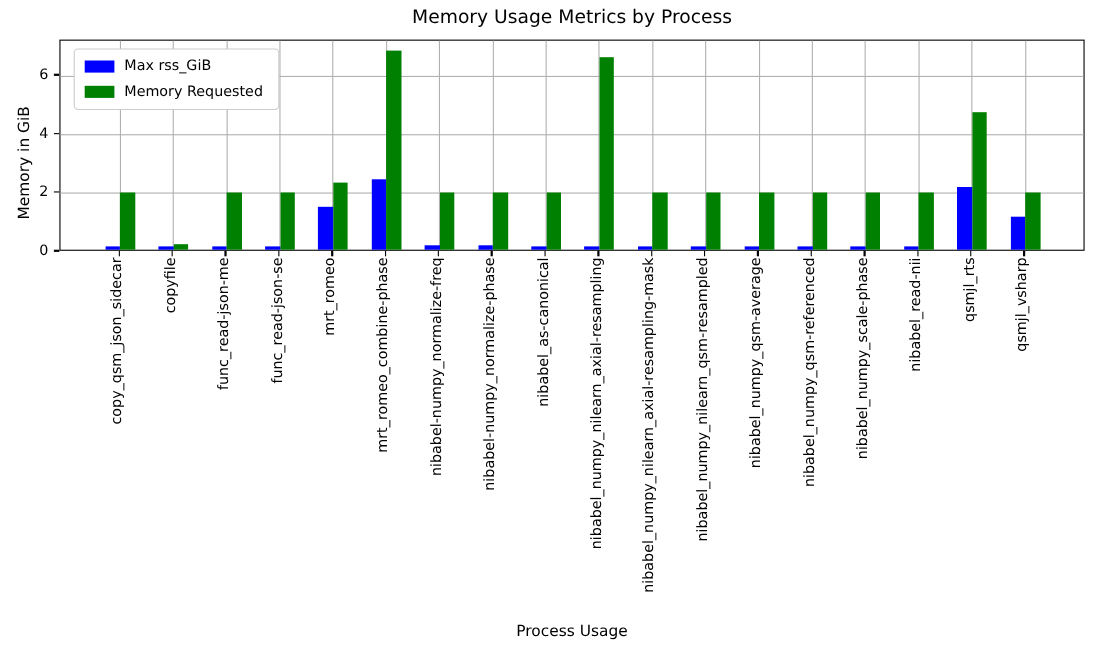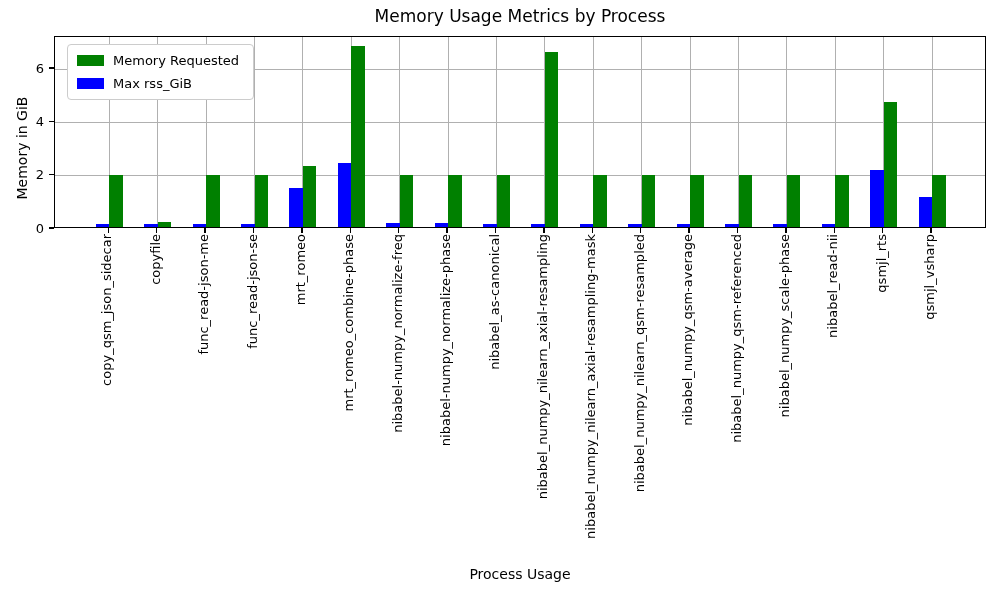--- a/index.html
+++ b/index.html
@@ -120,26 +120,26 @@
         <div class="bar" title="nibabel_numpy_scale-phase: 1.95" style="left: 731.9px; width: 13.5px; height: 52px; background: rgb(0, 128, 0);"></div>
         <div class="bar" title="nibabel_read-nii: 0.1" style="left: 766.8px; width: 13.5px; height: 2.66667px; background: rgb(0, 0, 255);"></div>
         <div class="bar" title="nibabel_read-nii: 1.95" style="left: 780.3px; width: 13.5px; height: 52px; background: rgb(0, 128, 0);"></div>
         <div class="bar" title="qsmjl_rts: 2.15" style="left: 815.2px; width: 13.5px; height: 57.3333px; background: rgb(0, 0, 255);"></div>
         <div class="bar" title="qsmjl_rts: 4.7" style="left: 828.7px; width: 13.5px; height: 125.333px; background: rgb(0, 128, 0);"></div>
         <div class="bar" title="qsmjl_vsharp: 1.12" style="left: 863.6px; width: 13.5px; height: 29.8667px; background: rgb(0, 0, 255);"></div>
         <div class="bar" title="qsmjl_vsharp: 1.95" style="left: 877.1px; width: 13.5px; height: 52px; background: rgb(0, 128, 0);"></div>
       </div>
     <div id="legend">
       <div class="legend-row">
+        <span class="legend-swatch" id="legend-swatch-0" style="background: rgb(0, 0, 255);"></span>
+        <span class="legend-label">Max rss_GiB</span>
+      </div>
+      <div class="legend-row">
         <span class="legend-swatch" id="legend-swatch-1" style="background: rgb(0, 128, 0);"></span>
         <span class="legend-label">Memory Requested</span>
-      </div>
-      <div class="legend-row">
-        <span class="legend-swatch" id="legend-swatch-0" style="background: rgb(0, 0, 255);"></span>
-        <span class="legend-label">Max rss_GiB</span>
       </div>
     </div>
   </div>
 
   <div id="x-ticks">
       <div class="x-tick-mark" style="left: 107.6px;"></div>
       <div class="x-tick-label" style="left: 99.3px;"><span>copy_qsm_json_sidecar</span></div>
       <div class="x-tick-mark" style="left: 156px;"></div>
       <div class="x-tick-label" style="left: 147.7px;"><span>copyfile</span></div>
       <div class="x-tick-mark" style="left: 204.4px;"></div>

